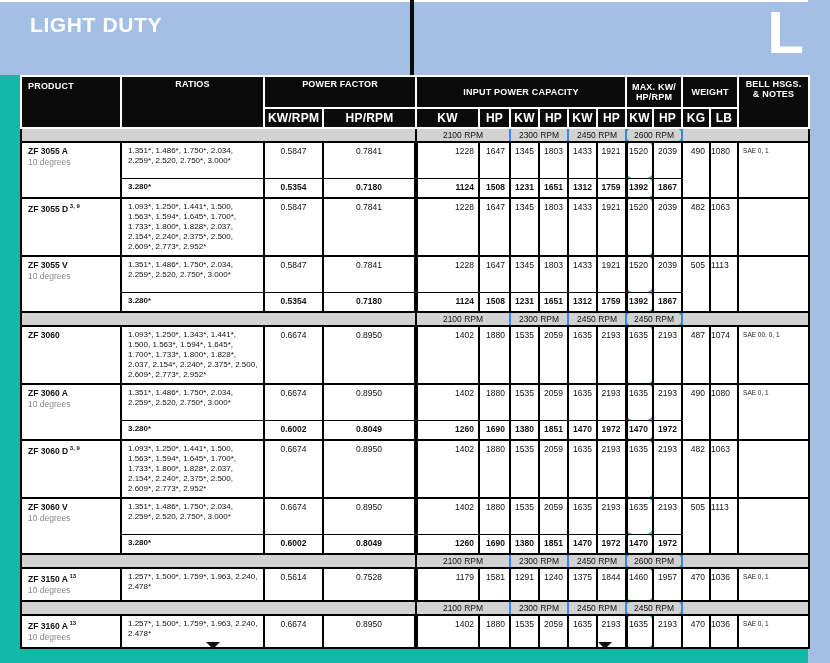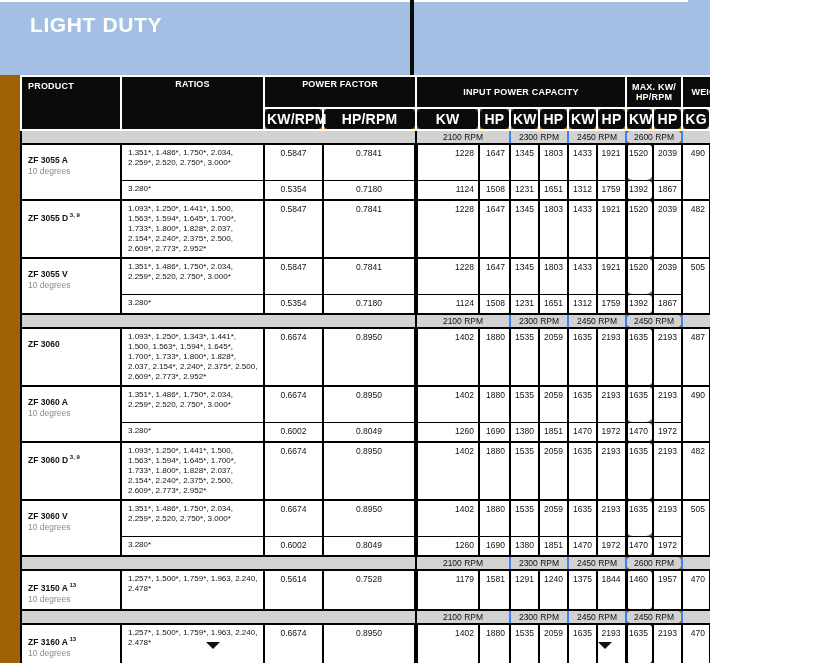--- a/index.html
+++ b/index.html
@@ -1,49 +1,49 @@
 <!DOCTYPE html>
 <html><head>
 <meta charset="utf-8">
 <style>
   * { box-sizing: border-box; margin: 0; padding: 0; }
   body { width: 830px; height: 663px; background: #ffffff; font-family: "Liberation Sans", sans-serif; overflow: hidden; }
-  #page { position: relative; width: 710px; height: 663px; background: #a16207; overflow: hidden; }
+  #page { position: relative; width: 830px; height: 663px; background: #14b8a6; overflow: hidden; }
 
   
   .banner { position: absolute; left: 0; top: 0; width: 830px; height: 75px; background: #a3c0e4; border-top: 2px solid #fff; }
   .right-band { position: absolute; right: 0; top: 0; width: 22px; height: 663px; background: #a3c0e4; }
   .page-divider { position: absolute; left: 410px; top: 0; width: 4px; height: 75px; background: #0b0b0b; }
   .title { position: absolute; left: 30px; top: 10px; color: #fff; font-weight: bold; font-size: 21px; line-height: 1.22; letter-spacing: 0.6px; }
   .corner-letter { position: absolute; right: 26px; top: 1px; color: #fff; font-weight: bold; font-size: 60px; line-height: 1; }
 
   
   table { position: absolute; left: 20px; top: 75px; width: 788px; border-collapse: collapse; table-layout: fixed; }
   thead th { background: #0b0b0b; color: #fff; border: 2px solid #fff; font-weight: bold; font-size: 9px; letter-spacing: 0.2px; vertical-align: middle; text-align: center; padding: 2px; }
   thead tr.h1 th { height: 32px; }
-  thead tr.h2 th { height: 17px; font-size: 14px; border-radius: 8px; }
+  thead tr.h2 th { height: 17px; font-size: 12px; }
   th.al { text-align: left; vertical-align: top; padding: 4px 7px 2px 6px; }
   th.vt { vertical-align: top; }
 
   td { border: 1px solid #000; background: #fff; vertical-align: top; font-size: 8.5px; color: #111; }
   tr.group td { border-top: 2px solid #000; }
-  td.product { border-left: 2px solid #000; border-right: 2px solid #000; padding: 10px 3px 3px 6px; line-height: 1.35; margin-left: 9px; }
+  td.product { border-left: 2px solid #000; border-right: 2px solid #000; padding: 3px 3px 3px 6px; line-height: 1.35; margin-left: 9px; }
   .pname { font-weight: bold; font-size: 8.5px; white-space: nowrap; }
   .pname sup { font-size: 6px; font-weight: bold; }
   .pdeg { color: #8a8a8a; font-size: 8.5px; }
   td.ratios { padding: 3px 4px 3px 6px; font-size: 8px; line-height: 1.25; border-right: 2px solid #000; }
   td.pf { text-align: center; padding-top: 3px; border-right: 2px solid #000; border-left: 2px solid #000; }
   td.val { text-align: right; padding: 3px 4px 0 0; border-left: 2px solid #000; border-right: 2px solid #000; }
   td.bl4, .band .bl4 { border-left: 4px solid #000; }
   td.bl3, .band .bl3 { border-left: 3px solid #000; border-radius: 7px; }
   td.kg { text-align: right; padding: 3px 4px 16px 0; border-left: 2px solid #000; }
   td.lb { text-align: right; padding: 3px 20px 0 0; border-left: 2px solid #000; }
   td.notes { border-left: 2px solid #000; border-right: 2px solid #000; font-size: 6.5px; padding: 4px 0 0 4px; color: #222; }
   tr.r-main { height: 36px; }
-  tr.r-sub { height: 20px; }
+  tr.r-sub { height: 20px; font-weight: bold; }
   tr.r-sub td { border-top: 1px solid #000; }
   tr.r-short { height: 28px; }
   tr.last td { border-bottom: 2px solid #000; }
 
   tr.band { height: 14px; }
   tr.band td { background: #d2d2d2; border-top: 2px solid #000; border-bottom: 2px solid #000; text-align: center; vertical-align: middle; font-size: 8.5px; padding: 0; }
   tr.band td.lead { border-left: 2px solid #000; border-right: none; }
   tr.band td.tail { border-left: none; border-right: 2px solid #000; }
   tr.band td.rpm { border-left: 2px solid #000; border-right: 2px solid #3b82f6; margin-left: 28px; }
   tr.band.first td { border-top: none; }

